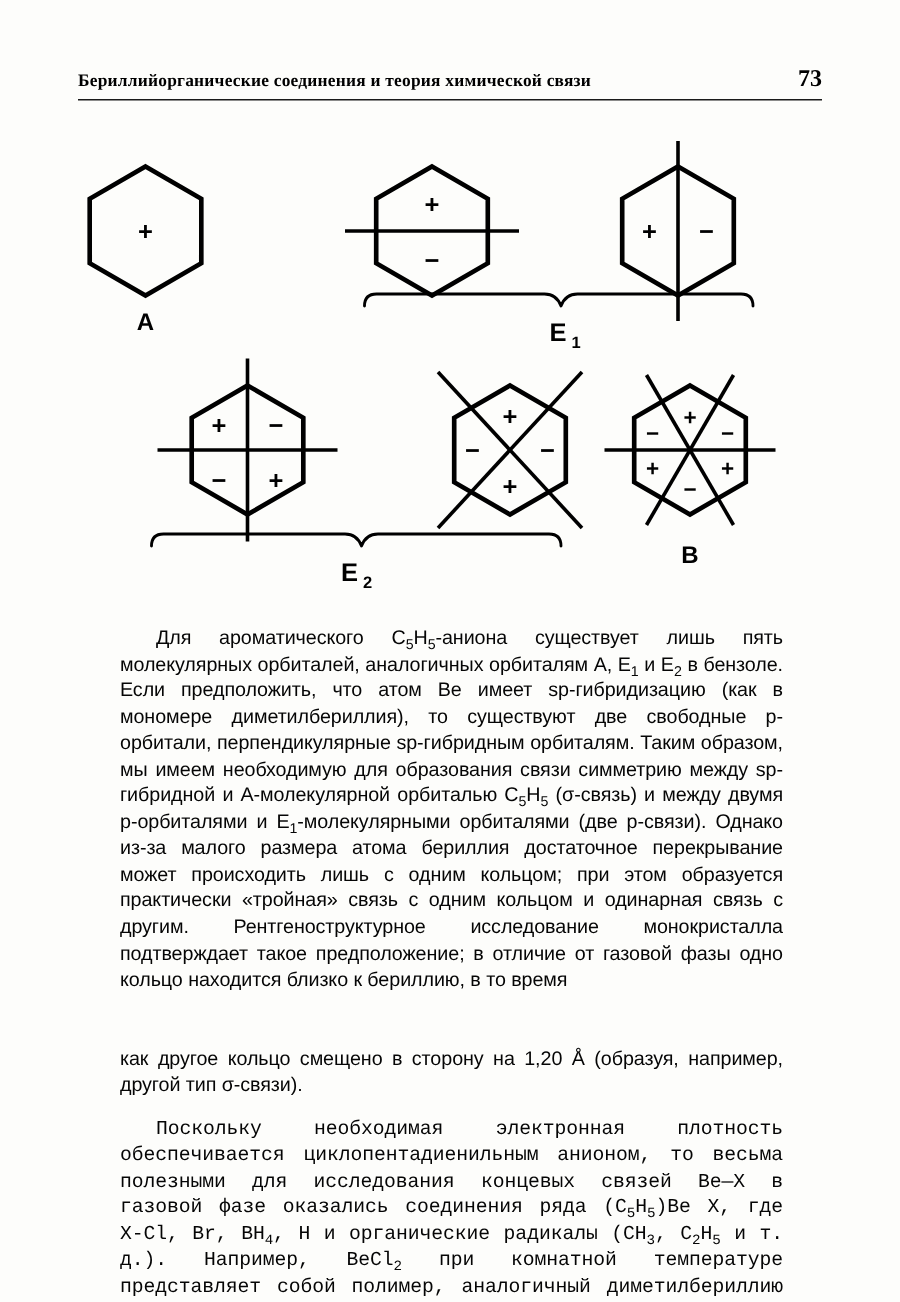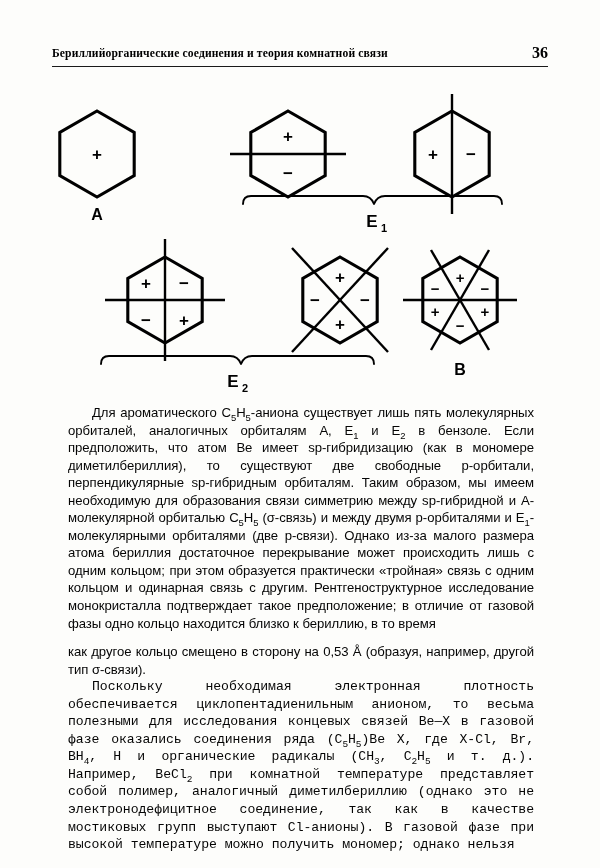--- a/index.html
+++ b/index.html
@@ -72,40 +72,40 @@
   .body-col {
     position: absolute;
     left: 68px;
     top: 404px;
     width: 466px;
   }
   .para {
     font-size: 13.15px;
     line-height: 17.55px;
     text-align: justify;
-    margin: 0;
+    margin: 12px;
     color: #050505;
     letter-spacing: -0.05px;
   }
   .para + .para { margin-top: 0; font-family: Liberation Mono, monospace; }
   .gap { height: 11px; }
   .indent { text-indent: 24px; }
   sub, sup {
     font-size: 0.72em;
     line-height: 0;
   }
 </style>
 </head>
 <body>
 
 <div class="page">
 
   <div class="runhead">
-    <div class="runhead-title">Бериллийорганические соединения и теория комнатной связи</div>
-    <div class="runhead-folio">36</div>
+    <div class="runhead-title">Бериллийорганические соединения и теория химической связи</div>
+    <div class="runhead-folio">73</div>
     <div class="runhead-rule"></div>
   </div>
 
   <div class="figure">
     <svg class="fig-svg" width="600" height="305" viewBox="0 0 600 305">
       <defs>
 
         <g id="hex">
           <polygon points="0,-43 37.2,-21.5 37.2,21.5 0,43 -37.2,21.5 -37.2,-21.5" fill="none" stroke="#000" stroke-width="3.1" stroke-linejoin="miter"></polygon>
         </g>
@@ -181,18 +181,18 @@
       </g>
     </svg>
   </div>
 
   <div class="body-col">
 
     <p class="para indent">Для ароматического C<sub>5</sub>H<sub>5</sub>-аниона существует лишь пять молекулярных орбиталей, аналогичных орбиталям A, E<sub>1</sub> и E<sub>2</sub> в бензоле. Если предположить, что атом Be имеет sp-гибридизацию (как в мономере диметилбериллия), то существуют две свободные p-орбитали, перпендикулярные sp-гибридным орбиталям. Таким образом, мы имеем необходимую для образования связи симметрию между sp-гибридной и A-молекулярной орбиталью C<sub>5</sub>H<sub>5</sub> (σ-связь) и между двумя p-орбиталями и E<sub>1</sub>-молекулярными орбиталями (две p-связи). Однако из-за малого размера атома бериллия достаточное перекрывание может происходить лишь с одним кольцом; при этом образуется практически «тройная» связь с одним кольцом и одинарная связь с другим. Рентгеноструктурное исследование монокристалла подтверждает такое предположение; в отличие от газовой фазы одно кольцо находится близко к бериллию, в то время</p>
 
     <div class="gap"></div>
 
-    <p class="para">как другое кольцо смещено в сторону на 0,53 Å (образуя, например, другой тип σ-связи).</p>
+    <p class="para">как другое кольцо смещено в сторону на 1,20 Å (образуя, например, другой тип σ-связи).</p>
 
     <p class="para indent">Поскольку необходимая электронная плотность обеспечивается циклопентадиенильным анионом, то весьма полезными для исследования концевых связей Be—X в газовой фазе оказались соединения ряда (C<sub>5</sub>H<sub>5</sub>)Be X, где X-Cl, Br, BH<sub>4</sub>, H и органические радикалы (CH<sub>3</sub>, C<sub>2</sub>H<sub>5</sub> и т. д.). Например, BeCl<sub>2</sub> при комнатной температуре представляет собой полимер, аналогичный диметилбериллию (однако это не электронодефицитное соединение, так как в качестве мостиковых групп выступают Cl-анионы). В газовой фазе при высокой температуре можно получить мономер; однако нельзя</p>
   </div>
 
 </div>
 
 </body></html>

